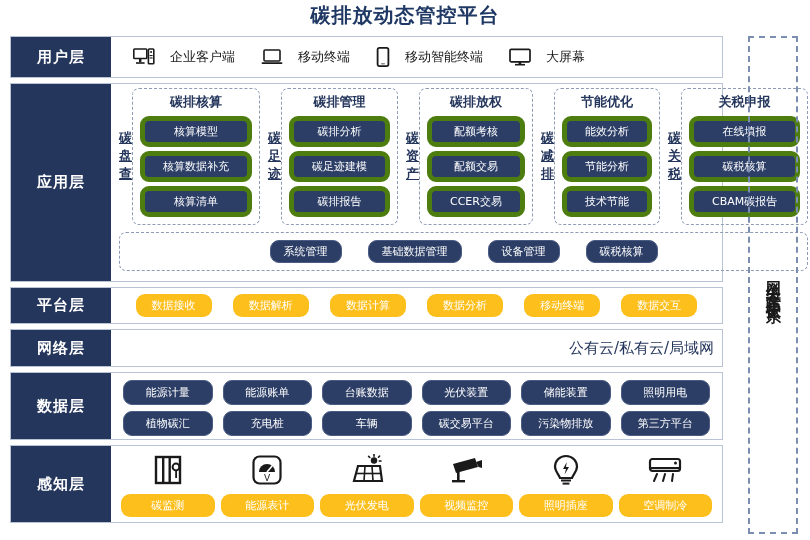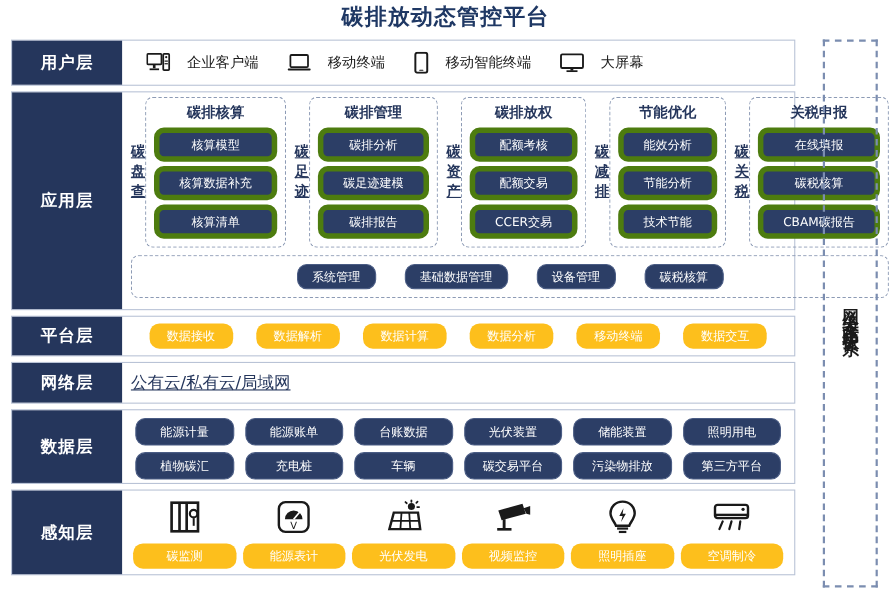--- a/index.html
+++ b/index.html
@@ -114,24 +114,23 @@
   }
   .pill-yellow{
     background:#fdbf1c;color:#ffffff;
     font-size:11px;border-radius:9px;
     padding:4px 16px;white-space:nowrap;
     text-align:center;
   }
 
   
   .net-text{
-    width:100%;text-align:left;
+    width:100%;text-align:right;
     font-size:15px;color:#25365c;
     padding:7px 0;
-    text-decoration:underline;
   }
 
   
   .data-body{flex-direction:column;align-items:stretch;padding:7px 12px;}
   .data-row{display:flex;justify-content:space-between;gap:10px;margin-bottom:6px;}
   .data-row:last-child{margin-bottom:0;}
   .data-pill{
     flex:1 1 0;
     background:#2c3e66;color:#fff;
     font-size:11px;border-radius:9px;

